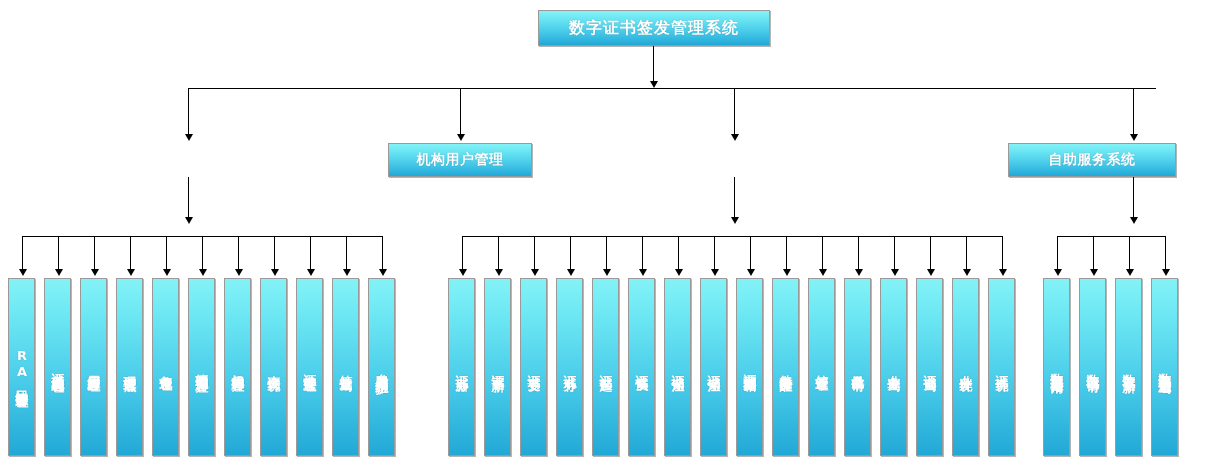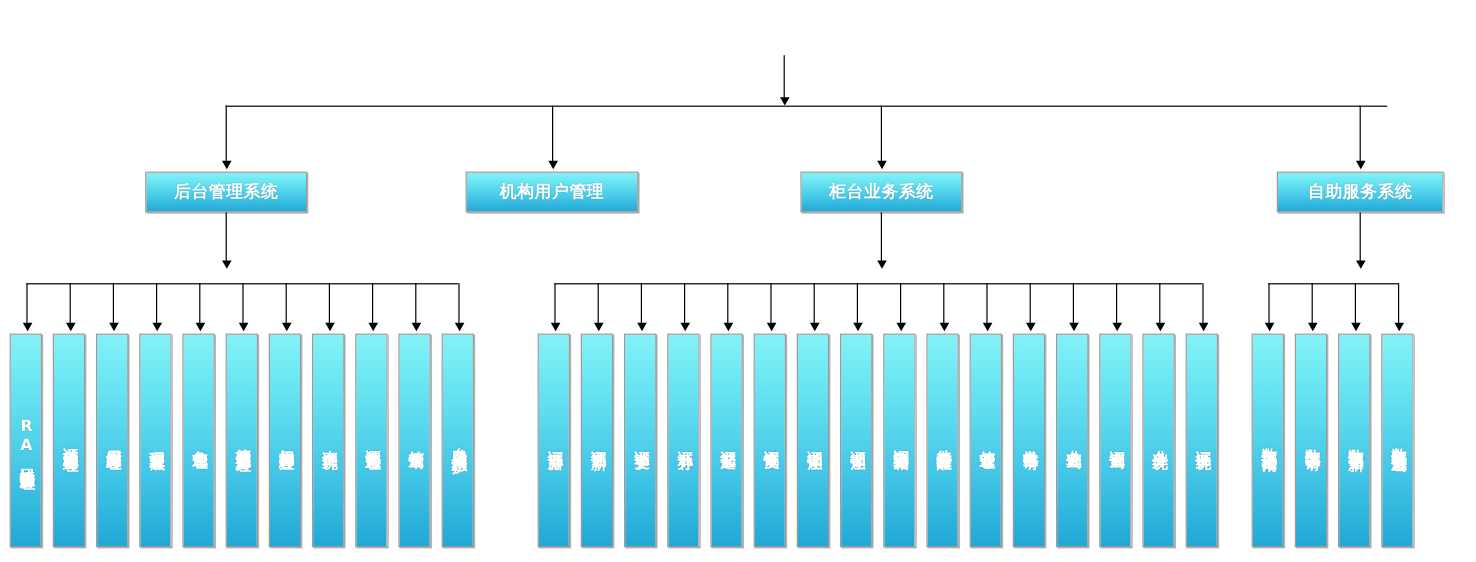--- a/index.html
+++ b/index.html
@@ -87,48 +87,45 @@
     border-left: 4px solid transparent;
     border-right: 4px solid transparent;
     border-top: 7px solid #000000;
   }
 </style>
 </head>
 <body>
 
 <div id="canvas">
 
+  <div class="node root">
+    <span class="txt">数字证书签发管理系统</span>
+  </div>
 
   <div class="vline" style="left:653px; top:46px; height:36px;"></div>
   <div class="arrow" style="left:650px; top:81px;"></div>
 
   <div class="hline" style="left:188px; top:88px; width:968px;"></div>
 
   <div class="vline" style="left:188px; top:88px; height:47px;"></div>
   <div class="arrow" style="left:185px; top:134px;"></div>
 
   <div class="vline" style="left:460px; top:88px; height:47px;"></div>
   <div class="arrow" style="left:457px; top:134px;"></div>
 
   <div class="vline" style="left:734px; top:88px; height:47px;"></div>
   <div class="arrow" style="left:731px; top:134px;"></div>
 
   <div class="vline" style="left:1133px; top:88px; height:47px;"></div>
   <div class="arrow" style="left:1130px; top:134px;"></div>
 
-  <div class="node lvl2" style="left:121px; width:135px;">
-    <span class="txt">后台管理系统</span>
-  </div>
   <div class="node lvl2" style="left:388px; width:144px;">
     <span class="txt">机构用户管理</span>
   </div>
-  <div class="node lvl2" style="left:667px; width:135px;">
-    <span class="txt">柜台业务系统</span>
-  </div>
-  <div class="node lvl2" style="left:1064px; width:139px;">
+  <div class="node lvl2" style="left:1008px; width:168px;">
     <span class="txt">自助服务系统</span>
   </div>
 
   <div class="vline" style="left:188px; top:177px; height:41px;"></div>
   <div class="arrow" style="left:185px; top:217px;"></div>
 
   <div class="vline" style="left:734px; top:177px; height:41px;"></div>
   <div class="arrow" style="left:731px; top:217px;"></div>
 
   <div class="vline" style="left:1133px; top:177px; height:41px;"></div>

